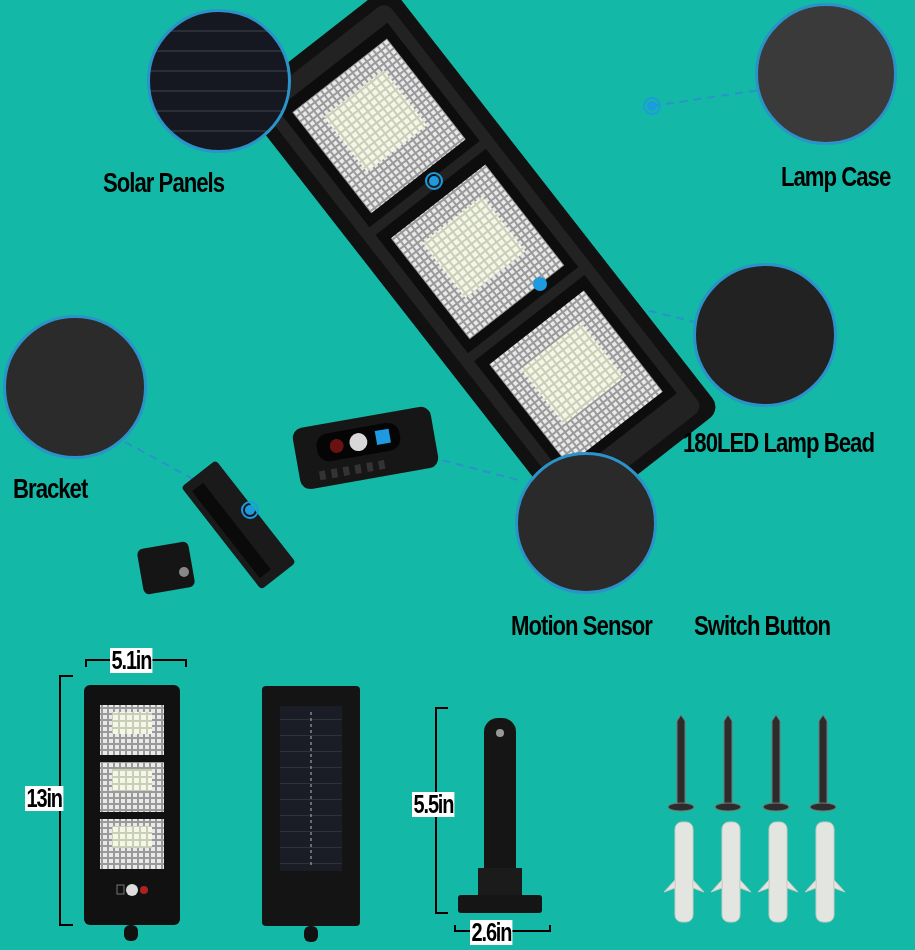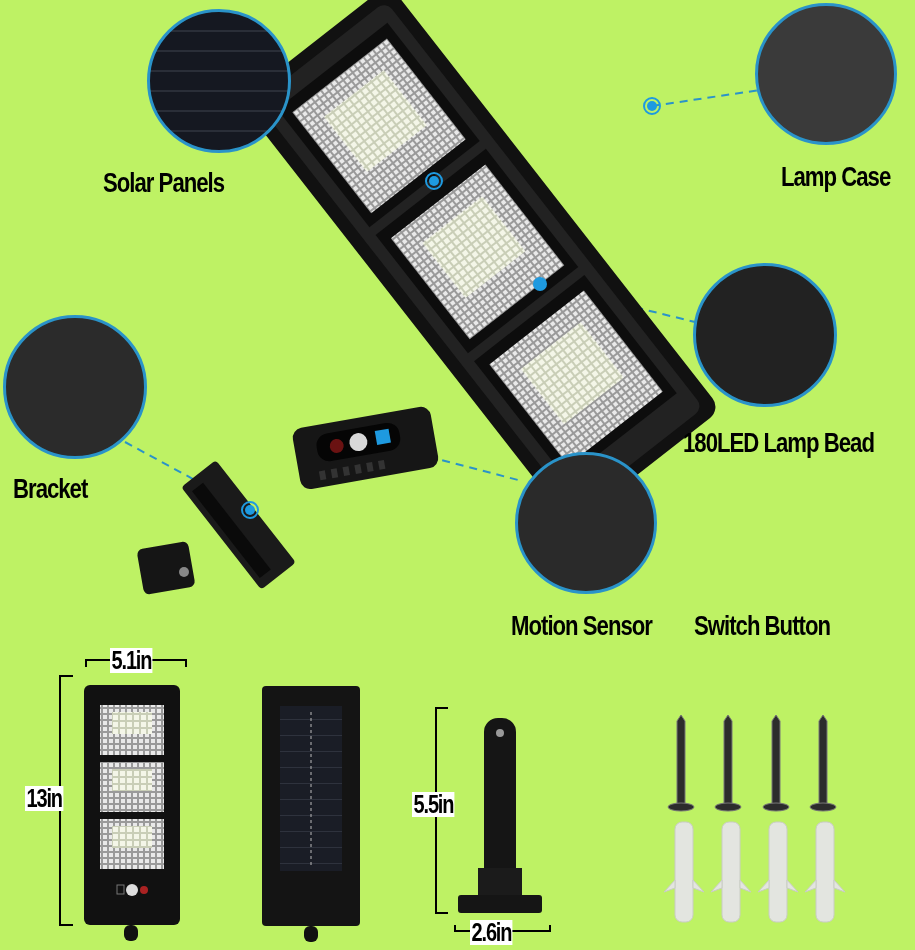--- a/index.html
+++ b/index.html
@@ -1,16 +1,16 @@
 <!DOCTYPE html>
 <html><head>
 <meta charset="utf-8">
 <style>
   html,body{margin:0;padding:0;background:#fff;}
-  #stage{position:relative;width:915px;height:950px;background:#bef264;overflow:hidden;font-family:"Liberation Sans",sans-serif;}
+  #stage{position:relative;width:915px;height:950px;background:#14b8a6;overflow:hidden;font-family:"Liberation Sans",sans-serif;}
   .label{position:absolute;font-family:"Liberation Sans",sans-serif;font-weight:bold;color:#000;font-size:27px;letter-spacing:-1.2px;transform:scaleX(0.82);transform-origin:left center;white-space:nowrap;line-height:1;}
   .dim{position:absolute;font-family:"Liberation Sans",sans-serif;font-weight:bold;color:#000;font-size:25px;letter-spacing:-1.5px;transform:scaleX(0.8);transform-origin:left center;white-space:nowrap;line-height:1;background:#fff;padding:0 2px;}
   svg{position:absolute;left:0;top:0;}
   .circle{position:absolute;border-radius:50%;border:3px solid #2a93c9;overflow:hidden;box-sizing:border-box;}
 </style>
 </head>
 <body>
 
 <div id="stage">
 

